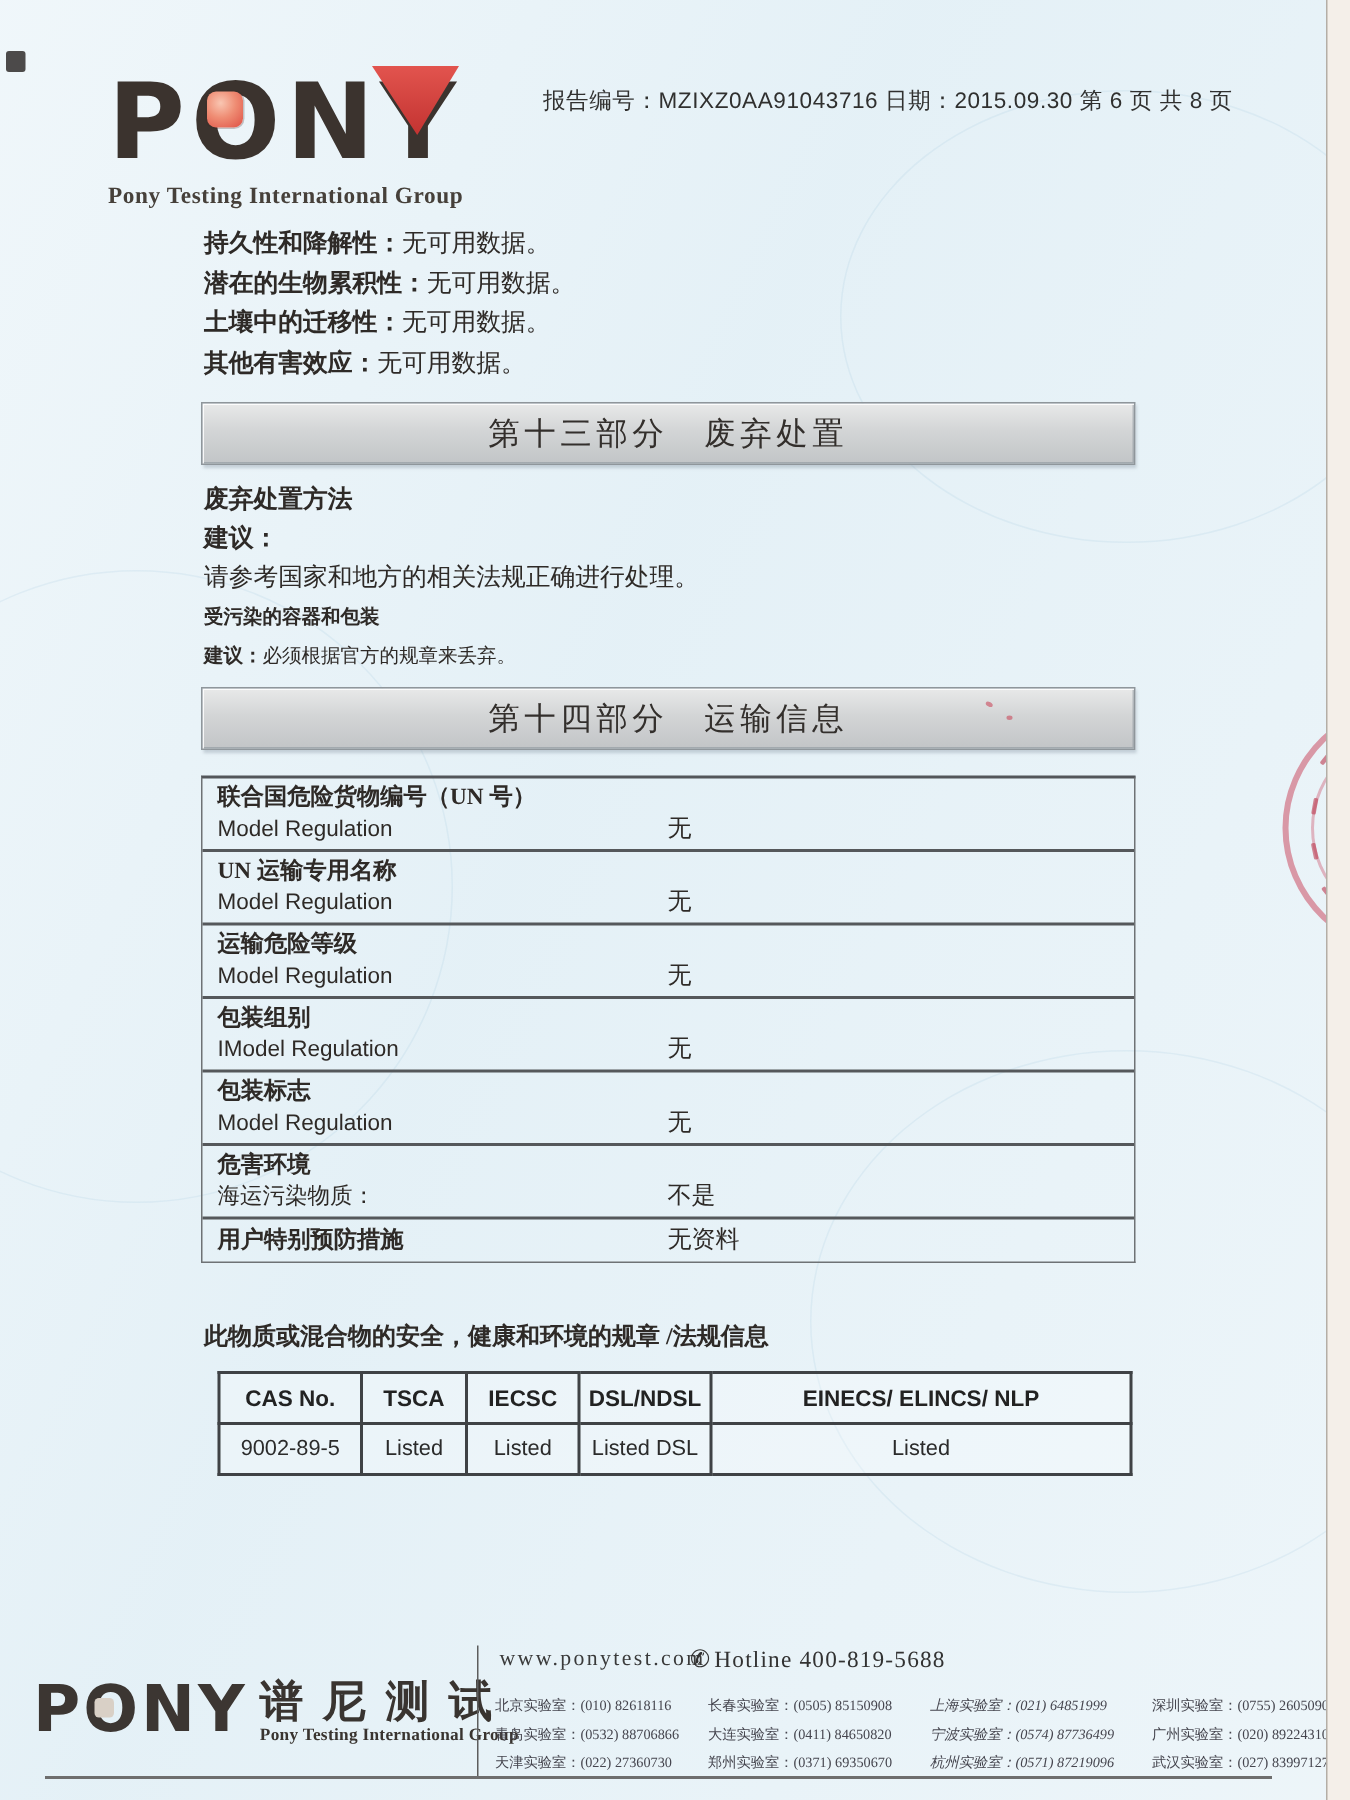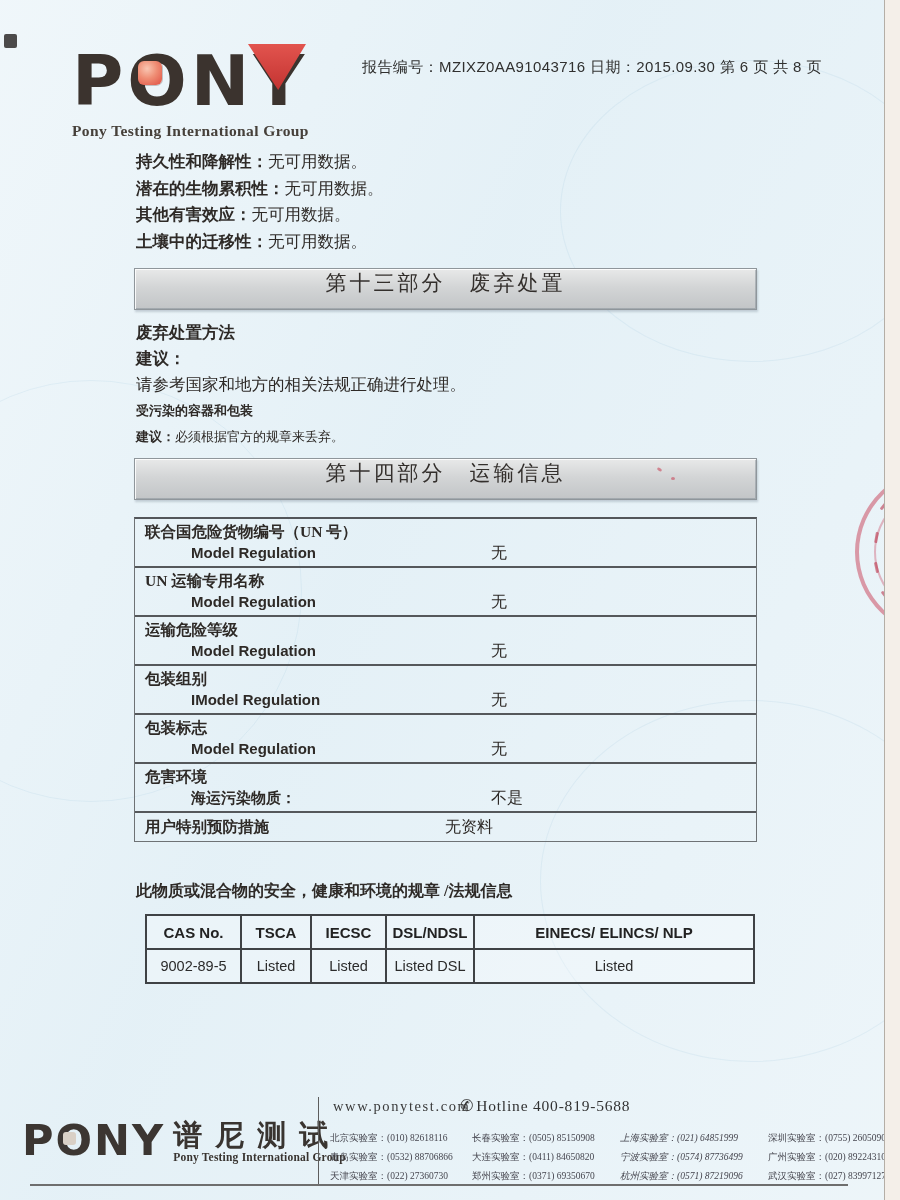--- a/index.html
+++ b/index.html
@@ -26,34 +26,34 @@
   
   .eco{position:absolute;left:136px;top:149px;font-size:16.5px;line-height:26.5px;}
   .b{font-weight:700;}
 
   
   .sec-bar{
     position:absolute;left:134px;width:621px;height:40px;
     background:linear-gradient(180deg,#e8e9e9 0%,#d3d5d6 45%,#c2c5c7 100%);
     border:1px solid #8f969b;
     box-shadow:inset 1px 1px 0 rgba(255,255,255,.85),inset -1px -1px 0 rgba(125,135,145,.45),1px 2px 2px rgba(120,135,150,.35);
-    display:flex;align-items:flex-start;justify-content:center;
+    display:flex;align-items:center;justify-content:center;
     font-size:21px;letter-spacing:3px;color:#332f2c;
   }
   .bar13{top:268px;} .bar14{top:458px;} .bar15{top:833px;}
 
   .s13a{position:absolute;left:136px;top:320px;font-size:16.5px;line-height:26px;}
   .s13b{position:absolute;left:136px;top:398px;font-size:13px;line-height:26px;}
 
   
   .t-table{position:absolute;left:134px;top:517px;width:621px;border:1px solid #6e7275;border-top:2px solid #53565a;}
   .t-row{border-bottom:2px solid #55585b;padding:2px 10px 3px;}
   .t-label{font-size:15.5px;font-weight:700;line-height:21px;}
   .t-sub{display:flex;line-height:21px;}
-  .t-sub-label{width:300px;font-family:"Liberation Sans","DejaVu Sans",sans-serif;font-weight:700;font-size:15px;margin-left:46px;}
+  .t-sub-label{width:300px;font-family:"Liberation Sans","DejaVu Sans",sans-serif;font-weight:400;font-size:15px;}
   .t-value{font-size:16px;}
   .t-last{display:flex;padding:3px 10px 4px;line-height:21px;}
   .t-last-label{width:300px;font-size:15.5px;font-weight:700;}
 
   
   .intro{position:absolute;left:136px;top:881px;font-size:16px;font-weight:700;}
   .reg{position:absolute;left:145px;top:914px;width:610px;border-collapse:collapse;table-layout:fixed;font-family:"Liberation Sans","DejaVu Sans",sans-serif;}
   .reg th,.reg td{border:2px solid #3f4245;text-align:center;background:rgba(255,255,255,.25);}
   .reg th{font-size:15px;font-weight:700;height:30px;color:#222;}
   .reg td{font-size:14.5px;height:30px;font-weight:400;color:#2b2b2b;}
@@ -102,22 +102,22 @@
       <span class="logo-o-square"></span>
       <span class="logo-triangle"></span>
     </div>
     <div class="logo-sub">Pony Testing International Group</div>
   </div>
   <div class="report-line">报告编号：MZIXZ0AA91043716  日期：2015.09.30  第 6 页  共 8 页</div>
 
   <div class="eco">
     <div><span class="b">持久性和降解性：</span><span>无可用数据。</span></div>
     <div><span class="b">潜在的生物累积性：</span><span>无可用数据。</span></div>
+    <div><span class="b">土壤中的迁移性：</span><span>无可用数据。</span></div>
     <div><span class="b">其他有害效应：</span><span>无可用数据。</span></div>
-    <div><span class="b">土壤中的迁移性：</span><span>无可用数据。</span></div>
   </div>
 
   <div class="sec-bar bar13">
       <span>第十三部分　废弃处置</span>
     </div>
   <div class="s13a">
     <div class="b">废弃处置方法</div>
     <div class="b">建议：</div>
     <div>请参考国家和地方的相关法规正确进行处理。</div>
   </div>

